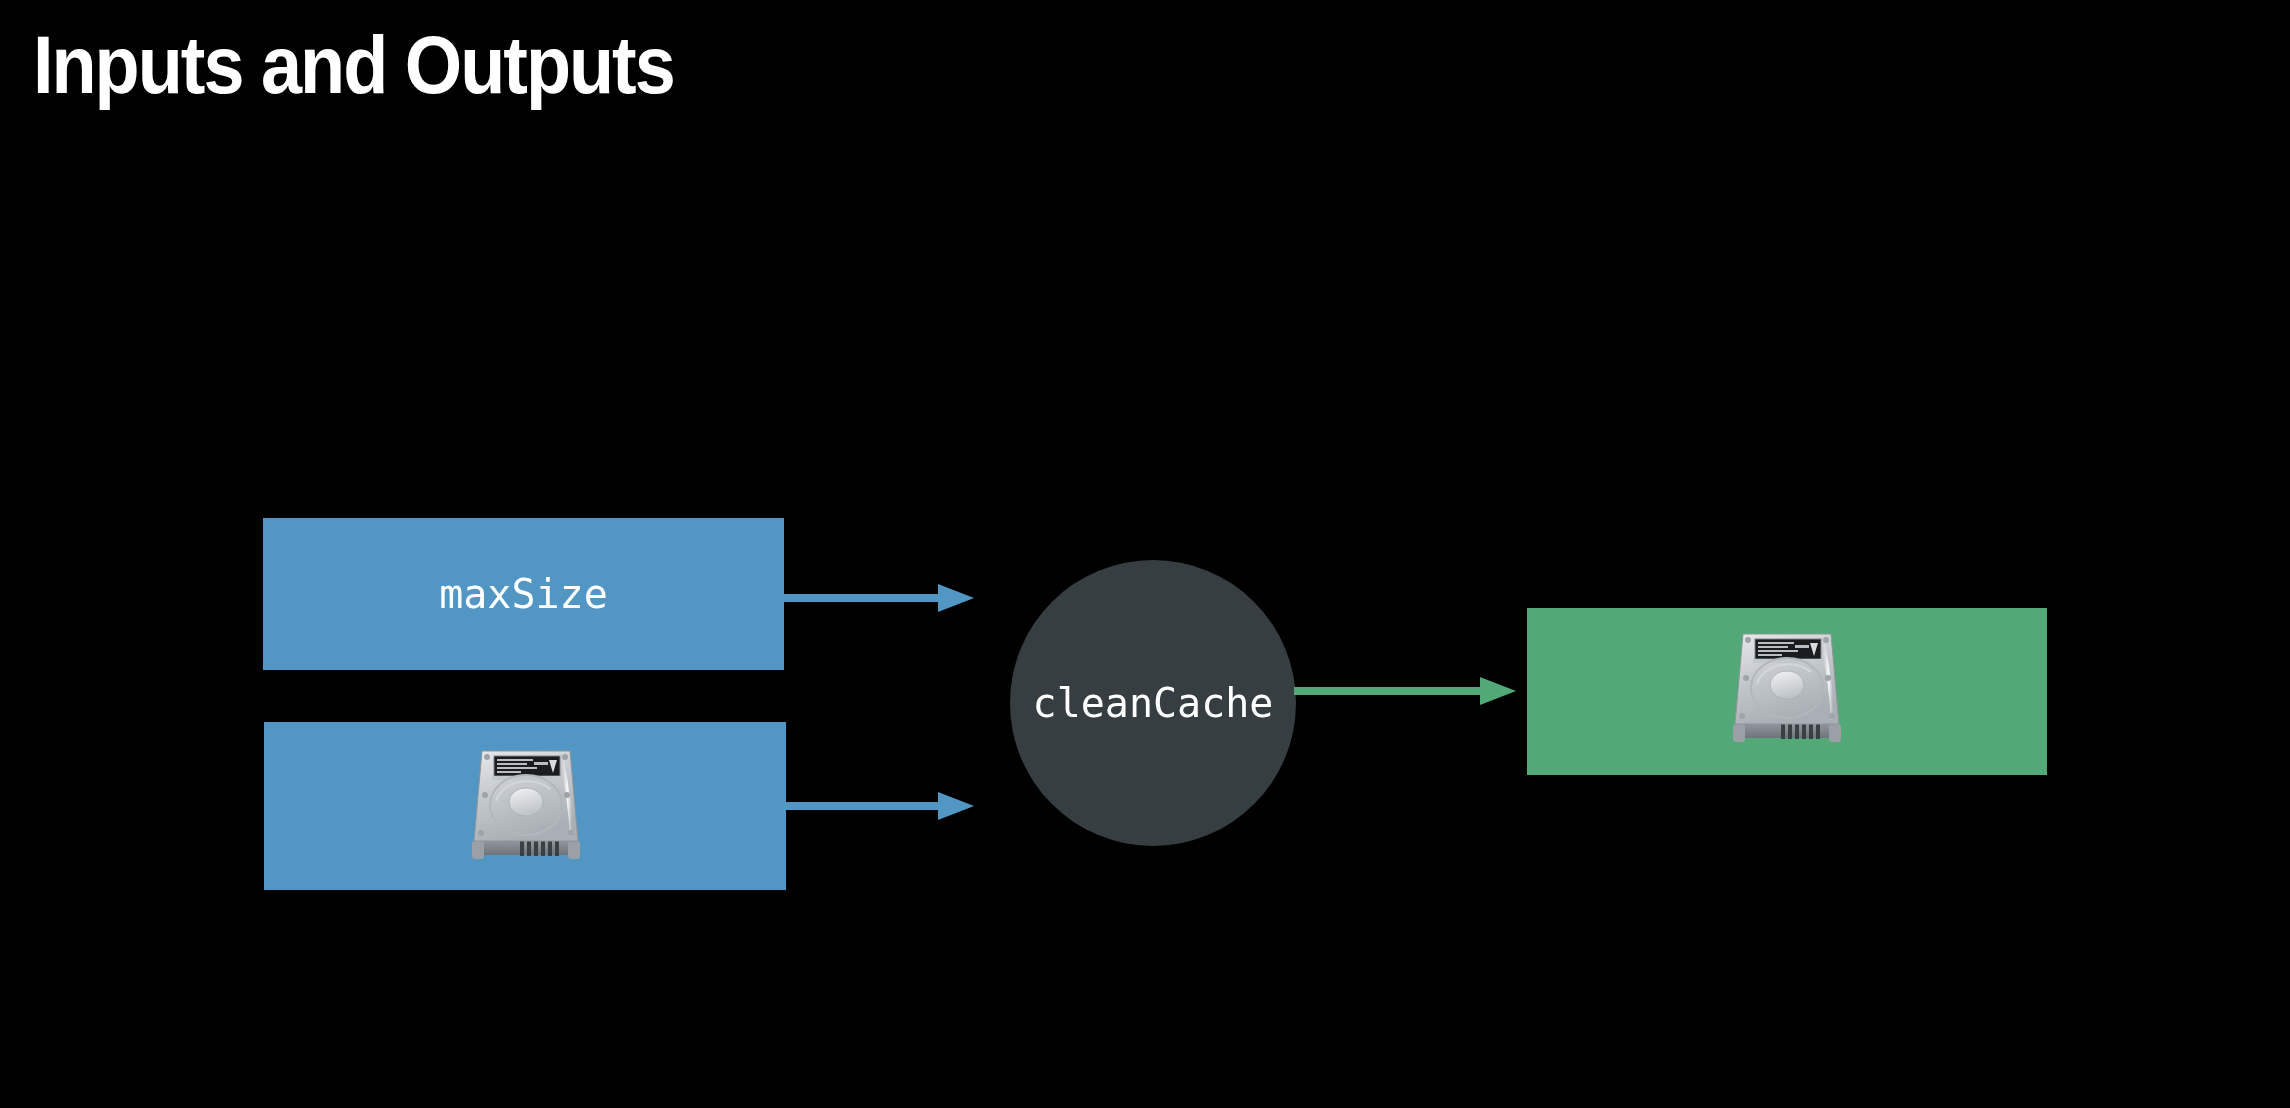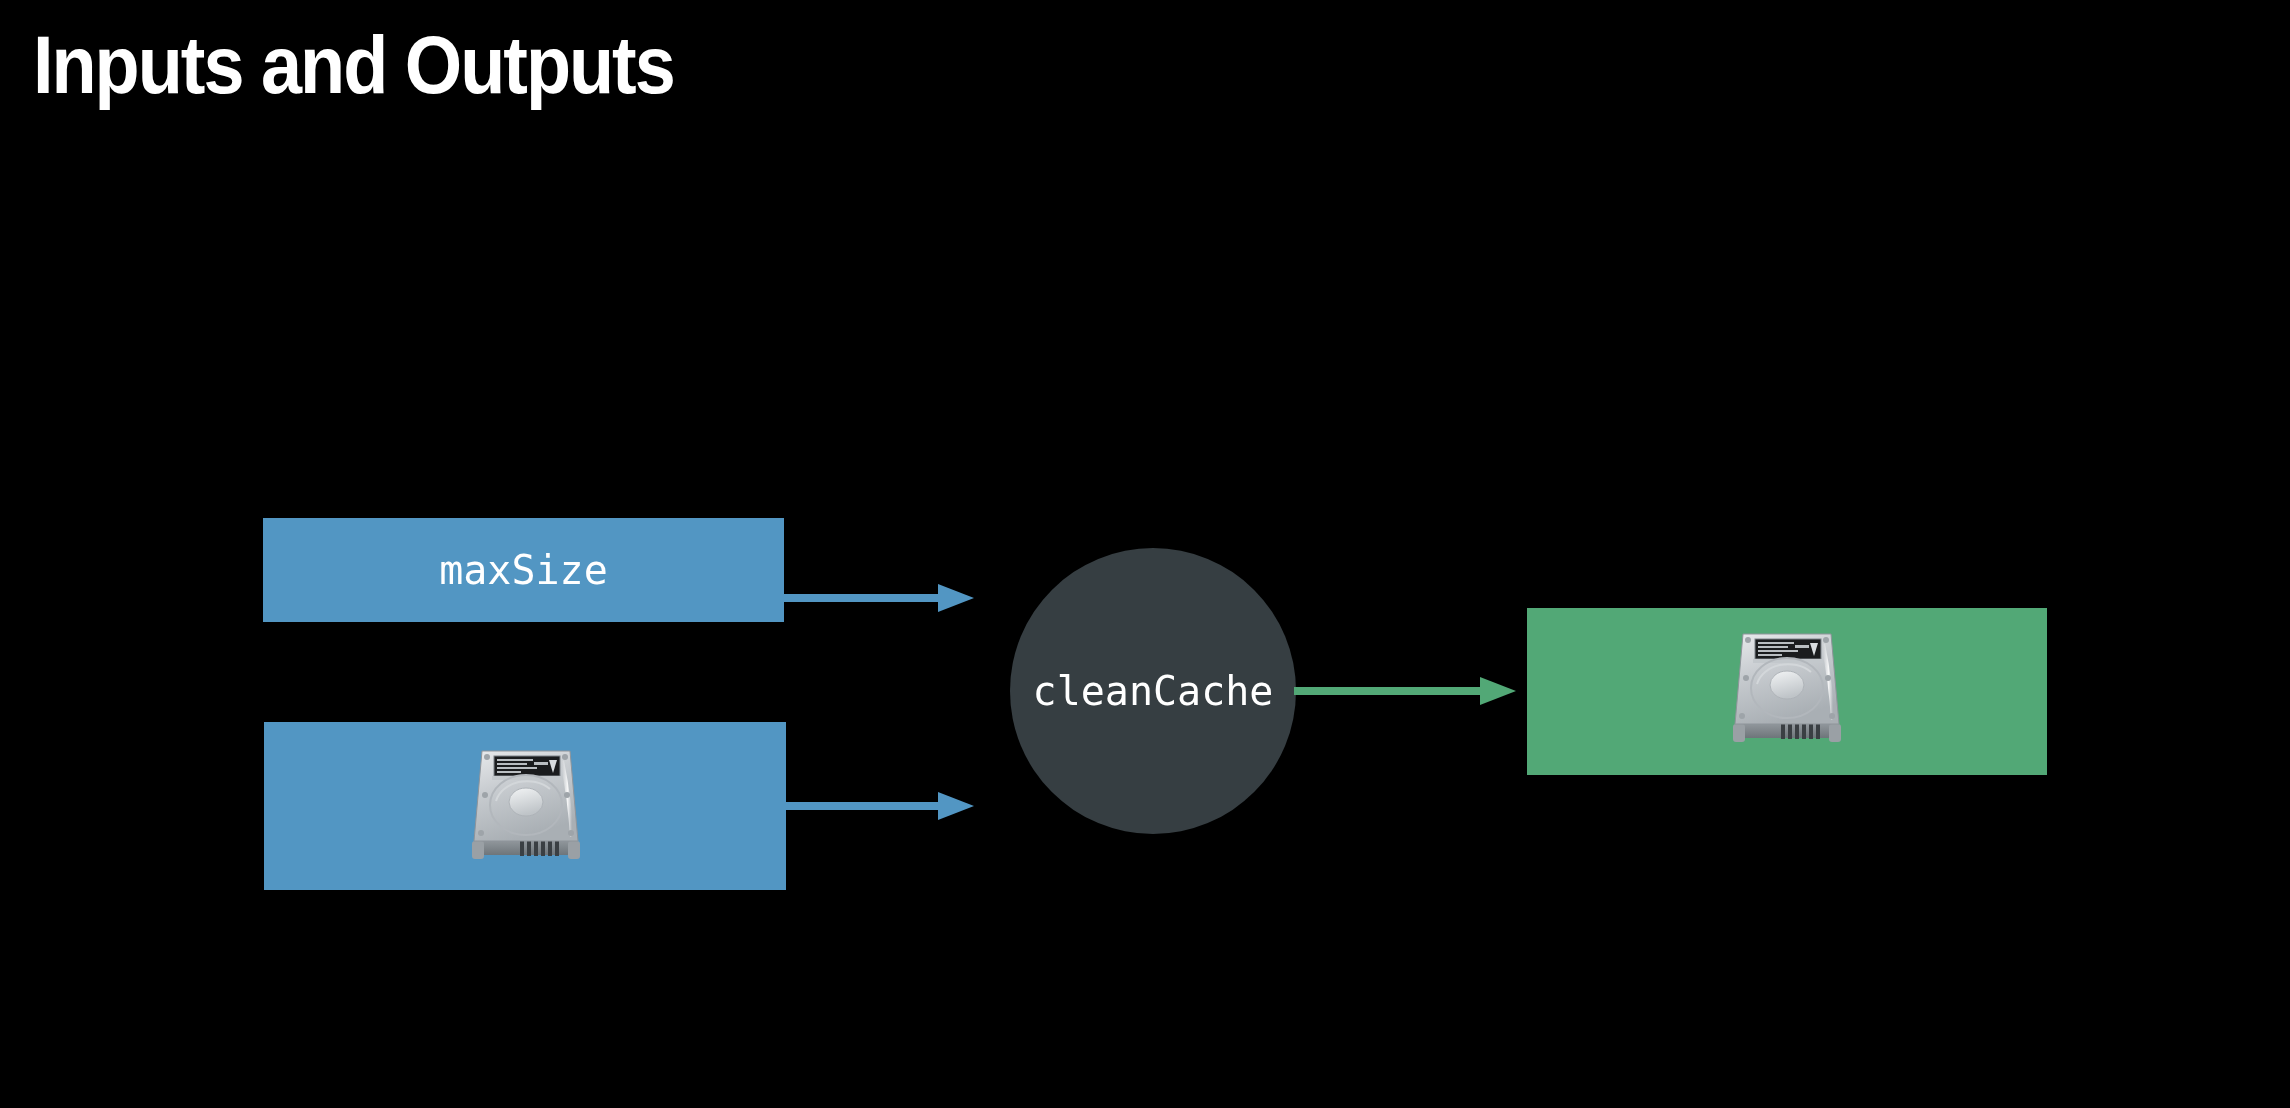--- a/index.html
+++ b/index.html
@@ -52,21 +52,21 @@
     font-size: 40px;
     letter-spacing: 0px;
     color: #ffffff;
   }
 
   
   #input-box-maxsize {
     left: 263px;
     top: 518px;
     width: 521px;
-    height: 104px;
+    height: 152px;
     background: #5296C3;
   }
 
   
   #input-box-disk {
     left: 264px;
     top: 722px;
     width: 522px;
     height: 168px;
     background: #5296C3;
@@ -78,21 +78,21 @@
     top: 608px;
     width: 520px;
     height: 167px;
     background: #52A876;
   }
 
   
   #process-circle {
     position: absolute;
     left: 1010px;
-    top: 548px;
+    top: 560px;
     width: 286px;
     height: 286px;
     border-radius: 50%;
     background: #363E42;
     display: flex;
     align-items: center;
     justify-content: center;
   }
   #process-circle .box-label {
     font-size: 40px;

